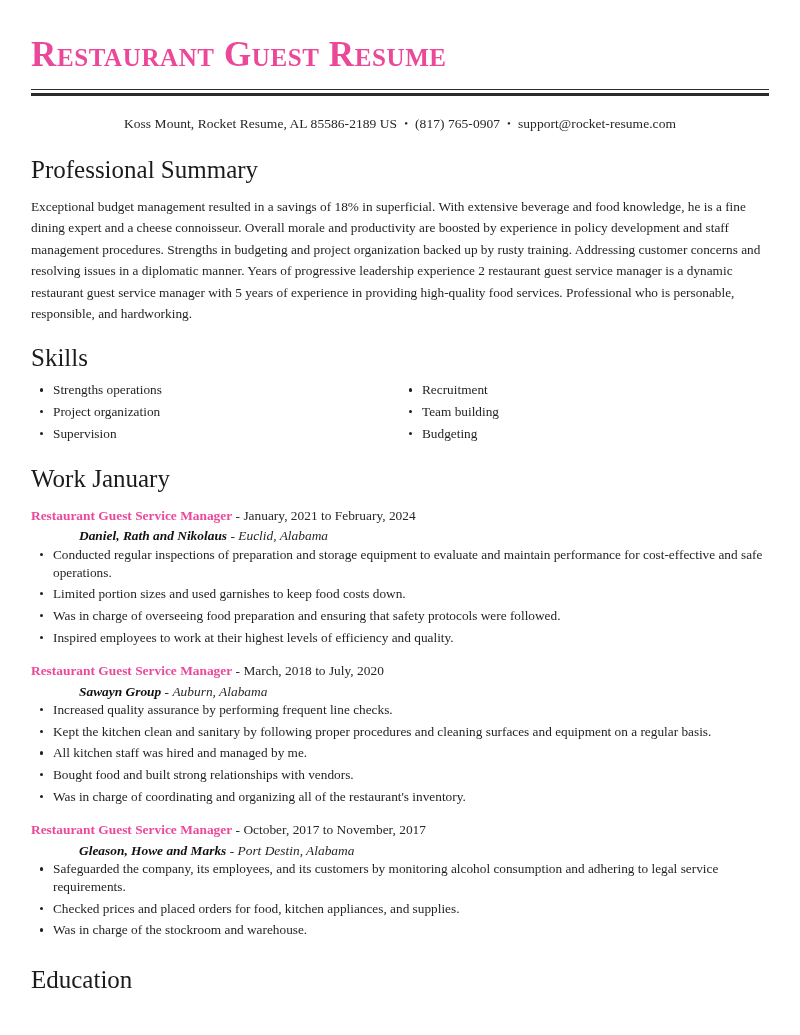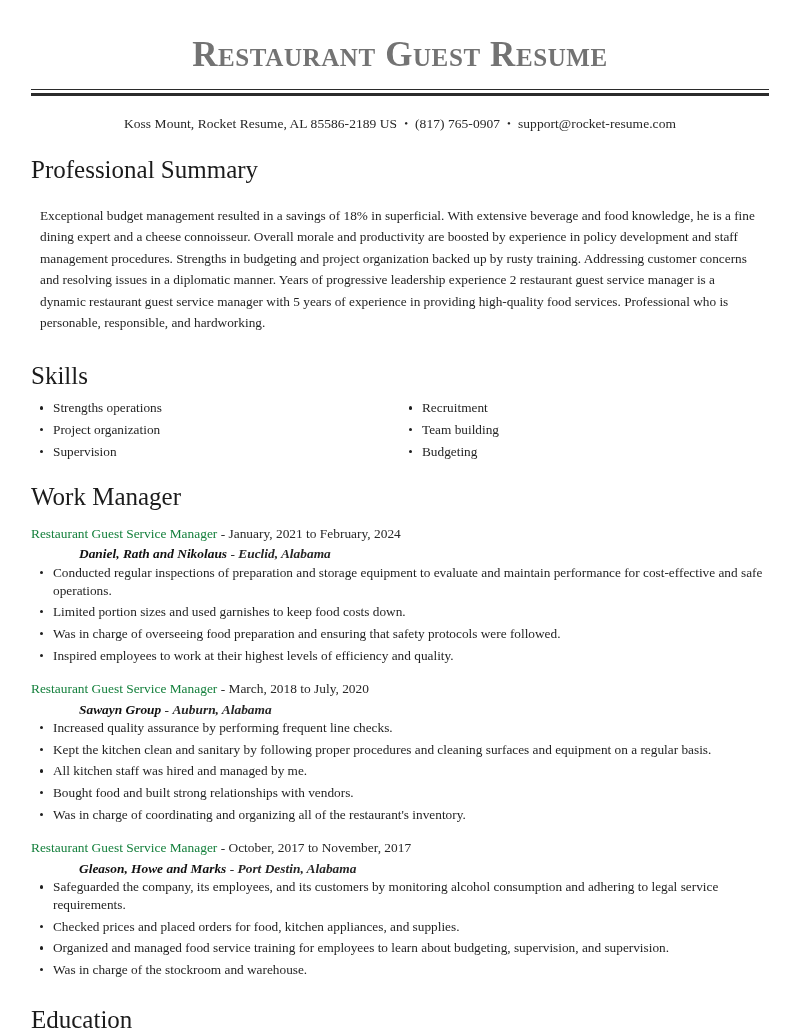--- a/index.html
+++ b/index.html
@@ -18,27 +18,27 @@
   .page {
     width: 800px;
     height: 1035px;
     box-sizing: border-box;
     padding: 26px 31px 0 31px;
     position: relative;
   }
 
   
   .resume-title {
-    text-align: center;
+    text-align: left;
     font-family: "Liberation Serif", "DejaVu Serif", serif;
     font-variant: small-caps;
     font-weight: 700;
     font-size: 35px;
     letter-spacing: 0.6px;
-    color: #737373;
+    color: #ec4899;
     margin: 0;
     padding: 8px 0 10px 0;
     line-height: 1.18;
   }
 
   .header-rules {
     margin: 4px 0 0 0;
   }
   .rule-thin {
     height: 1px;
@@ -83,21 +83,21 @@
   .sec-summary { padding-top: 22px; }
   .sec-skills  { padding-top: 17px; }
   .sec-work    { padding-top: 16px; }
   .sec-edu     { padding-top: 21px; }
 
   
   .summary-text {
     font-size: 13.3px;
     line-height: 1.62;
     color: #1f1f1f;
-    margin: 9px;
+    margin: 0;
     padding-top: 9px;
     text-align: left;
   }
 
   
   .skills-columns {
     display: flex;
     padding-top: 7px;
   }
   .skills-col {
@@ -131,43 +131,42 @@
   
   .job { padding-top: 11px; }
   .job:first-of-type { padding-top: 9px; }
 
   .job-title-line {
     font-size: 13.4px;
     line-height: 1.45;
     color: #1f1f1f;
   }
   .job-title {
-    font-weight: 400;
-    color: #15803d;
+    font-weight: 700;
+    color: #ec4899;
     text-align: right;
   }
   .job-dates {
     font-weight: 400;
     color: #272727;
   }
   .job-company-line {
     font-size: 13.4px;
     line-height: 1.45;
     padding-top: 1px;
   }
   .job-company {
     font-weight: 700;
     font-style: italic;
     color: #111111;
     margin-left: 48px;
   }
   .job-location {
     font-style: italic;
     color: #272727;
-    font-weight: bold;
   }
   .job-bullets {
     padding-top: 8px;
   }
   .job-bullets li { margin-bottom: 4.5px; }
 
   
   .edu { padding-top: 9px; }
   .dash { color: #272727; }
 </style>
@@ -202,21 +201,21 @@
     </div>
     <div class="skills-col">
       <ul class="bullets">
         <li>Recruitment</li>
         <li>Team building</li>
         <li>Budgeting</li>
       </ul>
     </div>
   </div>
 
-  <h2 class="section-heading sec-work">Work Manager</h2>
+  <h2 class="section-heading sec-work">Work January</h2>
 
   <div class="job">
     <div class="job-title-line">
       <span class="job-title">Restaurant Guest Service Manager</span>
       <span class="dash">-</span>
       <span class="job-dates">January, 2021 to February, 2024</span>
     </div>
     <div class="job-company-line">
       <span class="job-company">Daniel, Rath and Nikolaus</span>
       <span class="dash">-</span>
@@ -257,21 +256,20 @@
       <span class="job-dates">October, 2017 to November, 2017</span>
     </div>
     <div class="job-company-line">
       <span class="job-company">Gleason, Howe and Marks</span>
       <span class="dash">-</span>
       <span class="job-location">Port Destin, Alabama</span>
     </div>
     <ul class="bullets job-bullets">
       <li>Safeguarded the company, its employees, and its customers by monitoring alcohol consumption and adhering to legal service requirements.</li>
       <li>Checked prices and placed orders for food, kitchen appliances, and supplies.</li>
-      <li>Organized and managed food service training for employees to learn about budgeting, supervision, and supervision.</li>
       <li>Was in charge of the stockroom and warehouse.</li>
     </ul>
   </div>
 
   <h2 class="section-heading sec-edu">Education</h2>
 
   <div class="edu">
     
     
   </div>

